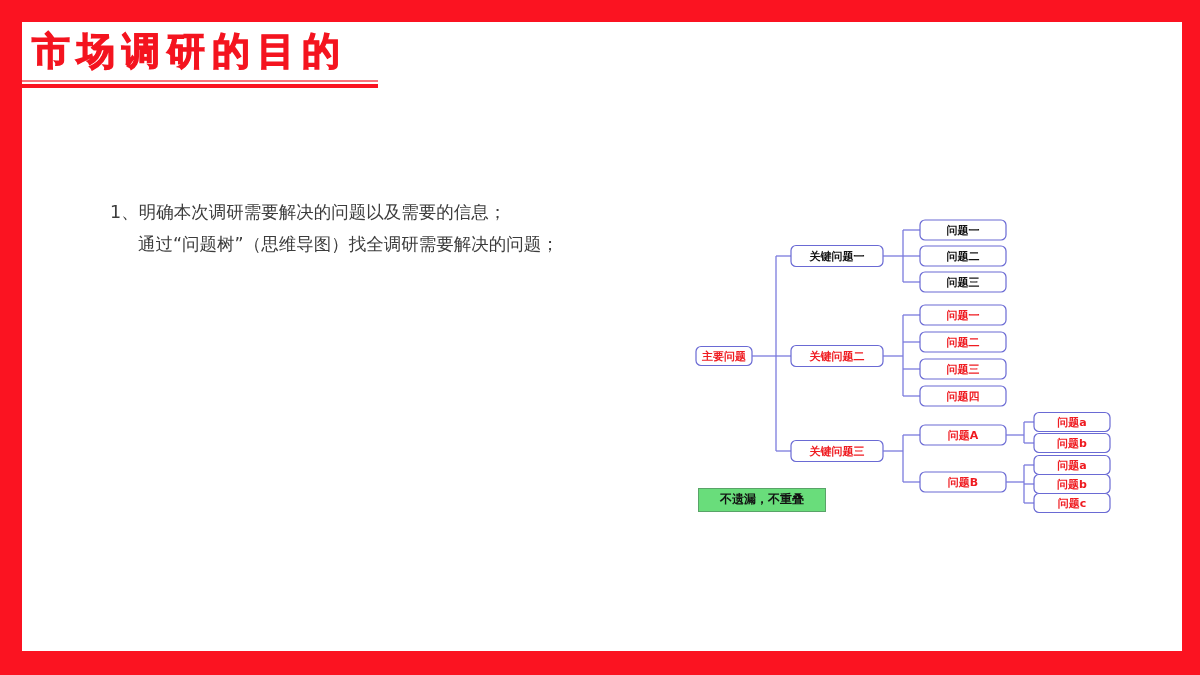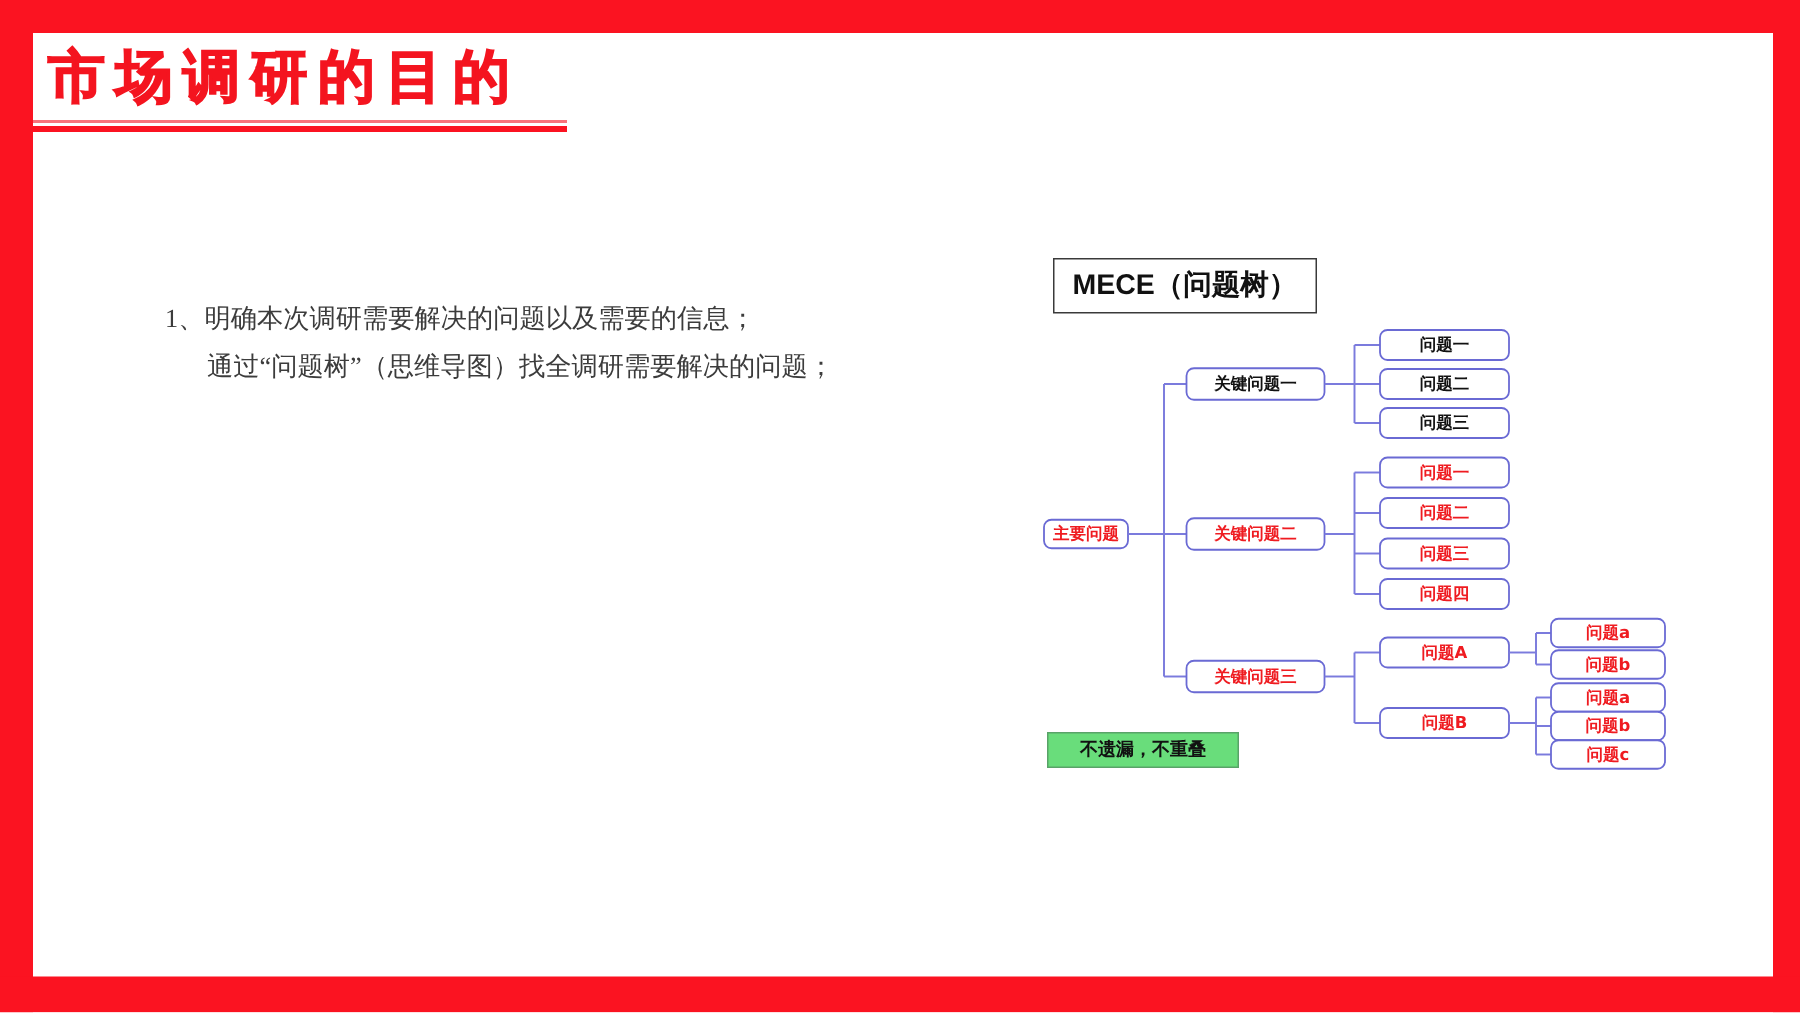--- a/index.html
+++ b/index.html
@@ -54,21 +54,21 @@
     background: #fb1321;
   }
   
   .bullets {
     position: absolute; left: 110px; top: 196px; width: 580px;
     color: #3c3c3c;
     font-family: "DejaVu Sans", sans-serif;
     font-size: 17.5px;
     line-height: 32px;
   }
-  .bullet-block { margin-bottom: 48px; font-family: Liberation Serif, serif; }
+  .bullet-block { margin-bottom: 48px; }
   .bullet-block:last-child { margin-bottom: 0; }
   .bullet-line { white-space: nowrap; }
   .bullet-line.indent { padding-left: 28px; }
 
   
   #diagram {
     position: absolute; left: 690px; top: 160px;
     width: 440px; height: 380px;
   }
   .mece-title {
@@ -133,21 +133,20 @@
   <div class="title-rule-thick"></div>
 
   <div class="bullets" id="bullets">
       <div class="bullet-block">
         <div class="bullet-line">1、明确本次调研需要解决的问题以及需要的信息；</div>
         <div class="bullet-line indent">通过“问题树”（思维导图）找全调研需要解决的问题；</div>
       </div>
     </div>
 
   <div id="diagram">
-    <div class="mece-title">MECE（问题树）</div>
     <svg class="tree" id="tree" width="440" height="380">
         <rect x="6" y="186.5" width="56" height="19" rx="5" ry="5" class="node-box"></rect>
         <text x="34" y="196.5" class="node-text t-red">主要问题</text>
         <path d="M62,196 H86" class="link"></path>
         <path d="M86,96 V291" class="link"></path>
         <path d="M86,96 H101" class="link"></path>
         <rect x="101" y="85.5" width="92" height="21" rx="5" ry="5" class="node-box"></rect>
         <text x="147" y="96.5" class="node-text t-black">关键问题一</text>
         <path d="M193,96 H213" class="link"></path>
         <path d="M213,70 V122" class="link"></path>

